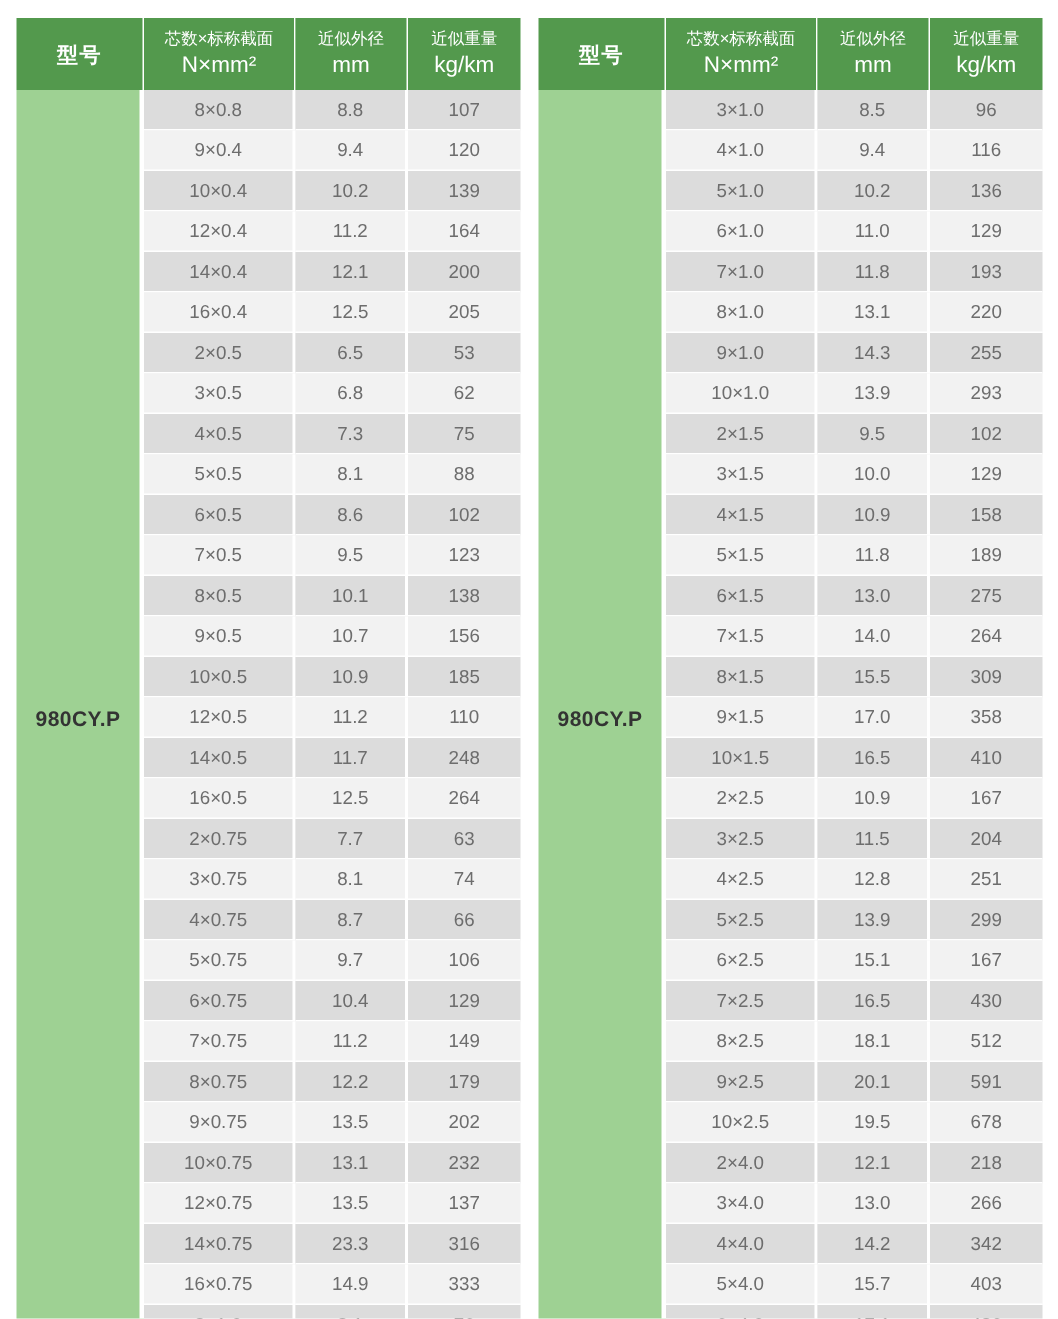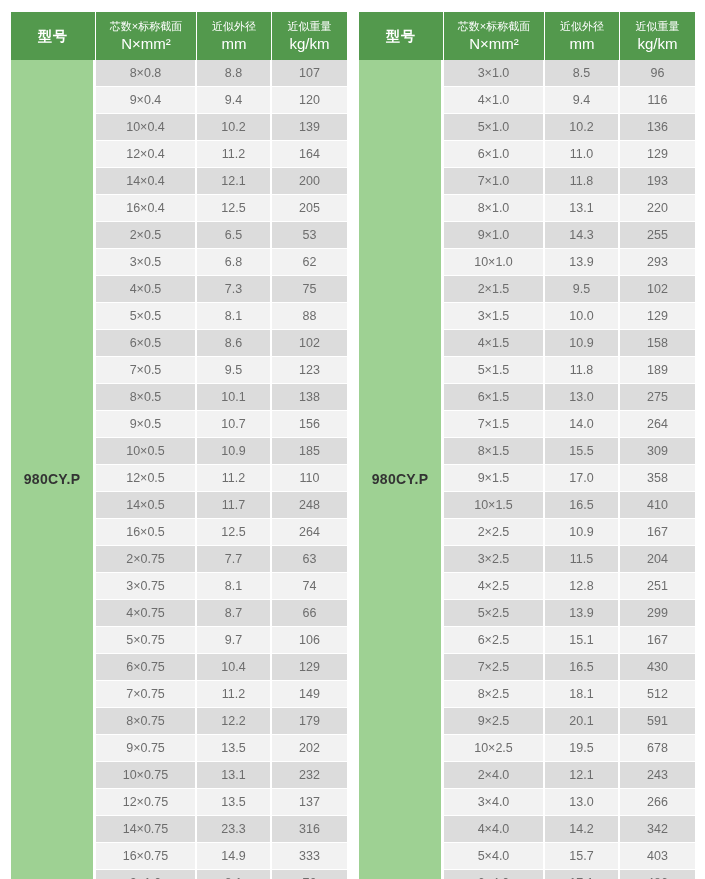--- a/index.html
+++ b/index.html
@@ -460,21 +460,21 @@
             <td class="data">591</td>
           </tr>
           <tr class="even">
             <td class="data">10×2.5</td>
             <td class="data">19.5</td>
             <td class="data">678</td>
           </tr>
           <tr class="odd">
             <td class="data">2×4.0</td>
             <td class="data">12.1</td>
-            <td class="data">243</td>
+            <td class="data">218</td>
           </tr>
           <tr class="even">
             <td class="data">3×4.0</td>
             <td class="data">13.0</td>
             <td class="data">266</td>
           </tr>
           <tr class="odd">
             <td class="data">4×4.0</td>
             <td class="data">14.2</td>
             <td class="data">342</td>

